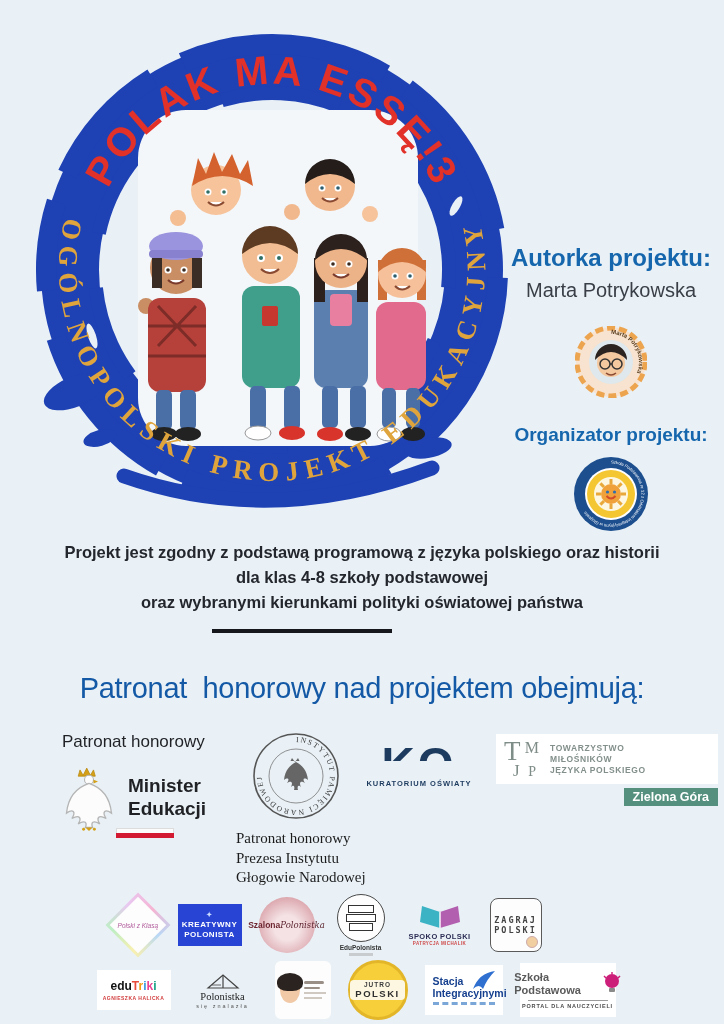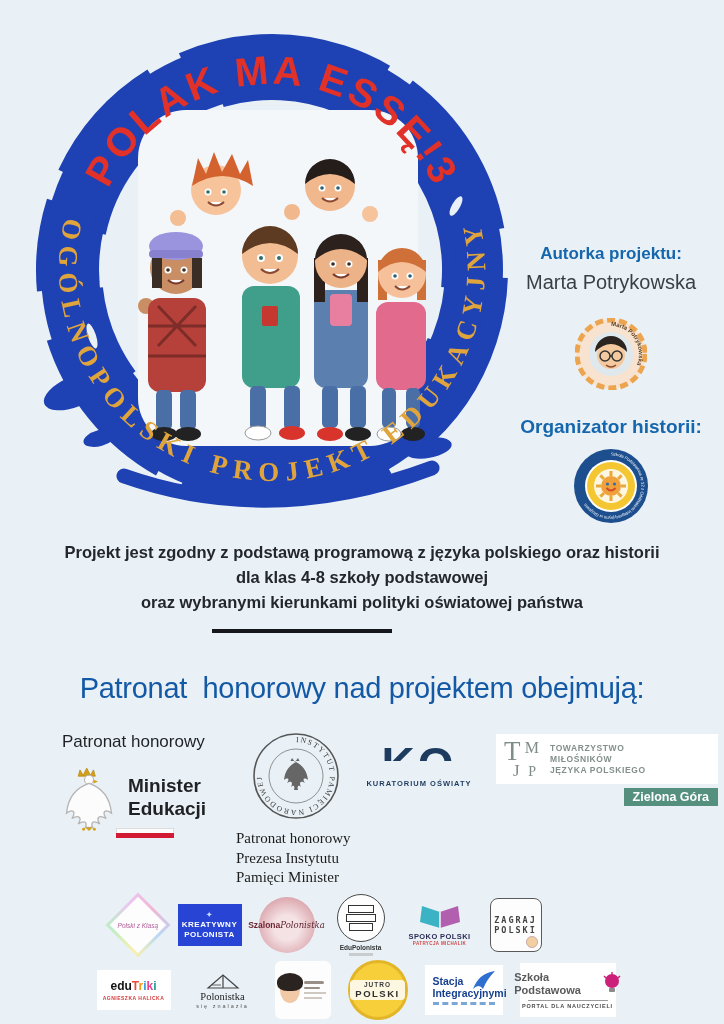--- a/index.html
+++ b/index.html
@@ -4,21 +4,21 @@
 <style>
   html,body{margin:0;padding:0;background:#cfd8dd;}
   .poster{position:relative;width:724px;height:1024px;background:#e9f1f6;
     font-family:"Liberation Sans",sans-serif;overflow:hidden;margin:0 auto;}
 
   
   .ring-svg{position:absolute;left:8px;top:6px;width:528px;height:528px;}
 
   
   .author-col{position:absolute;left:505px;top:244px;width:212px;text-align:center;}
-  .author-label{font-size:17px;font-weight:bold;color:#1566ac;}
+  .author-label{font-size:24px;font-weight:bold;color:#1566ac;}
   .author-name{font-size:20px;color:#3a3f47;margin-top:7px;}
   .badge-marta{width:72px;height:72px;margin:24px auto 0;display:block;}
   .org-label{font-size:19px;font-weight:bold;color:#1566ac;margin-top:26px;}
   .badge-sun{width:76px;height:76px;margin:10px auto 0;display:block;}
 
   
   .desc{position:absolute;top:540px;left:0;width:724px;text-align:center;
     color:#24262e;font-weight:bold;font-size:16.5px;line-height:25px;}
   .desc-rule{width:180px;height:4px;background:#15171c;margin-top:14px;margin-left:212px;}
 
@@ -267,21 +267,21 @@
       </text>
       <circle cx="36" cy="36" r="22" fill="#dfe8ec"></circle>
       <circle cx="36" cy="37" r="14" fill="#f5c9a0"></circle>
       <path d="M20 34 A16 16 0 0 1 52 34 Q36 18 20 34 Z" fill="#2b2320"></path>
       <circle cx="30" cy="38" r="5" fill="none" stroke="#333" stroke-width="1.5"></circle>
       <circle cx="42" cy="38" r="5" fill="none" stroke="#333" stroke-width="1.5"></circle>
       <line x1="35" y1="38" x2="37" y2="38" stroke="#333" stroke-width="1.5"></line>
       <path d="M31 47 Q36 51 41 47" stroke="#8a4a32" stroke-width="1.5" fill="none"></path>
     </svg>
 
-    <div class="org-label">Organizator historii:</div>
+    <div class="org-label">Organizator projektu:</div>
 
     <svg class="badge-sun" viewBox="0 0 76 76">
       <circle cx="38" cy="38" r="37" fill="#1d4f8f"></circle>
       <defs>
           <path id="sunRing" d="M38 7.5 A30.5 30.5 0 1 1 37.9 7.5"></path>
         </defs>
       <text font-size="4.2" fill="#ffffff">
         <textPath href="#sunRing" startOffset="0%">Szkoła Podstawowa nr 12 z Oddziałami Integracyjnymi w Głogowie</textPath>
       </text>
       <circle cx="38" cy="38" r="26" fill="#ffffff"></circle>
@@ -351,21 +351,21 @@
         <text font-family="Liberation Serif, serif" font-size="7.6" fill="#3c3c3c" letter-spacing="1.6">
           <textPath href="#ipnRing" startOffset="0%">INSTYTUT PAMIĘCI NARODOWEJ</textPath>
         </text>
         <path d="M40 26 l3 4 l3 -4 l1.5 3 h-9 Z" fill="#666"></path>
         <path d="M44 30 C38 33 33 38 32 48 C36 45 38 47 35 51 C40 48 41 51 39 55 C42 52 43 55 42 58
                  L46 58 C45 55 46 52 49 55 C47 51 48 48 53 51 C50 47 52 45 56 48 C55 38 50 33 44 30 Z" fill="#666"></path>
       </svg>
       <div class="ipn-caption">
         <div>Patronat honorowy</div>
         <div>Prezesa Instytutu</div>
-        <div>Pamięci Minister</div>
+        <div>Głogowie Narodowej</div>
       </div>
     </div>
 
     <div class="ko">
       <div class="ko-letters">
         <span>KO</span>
         <div class="ko-strip">KURATORIUM OŚWIATY</div>
       </div>
       <div class="ko-sub">WE WROCŁAWIU</div>
     </div>

